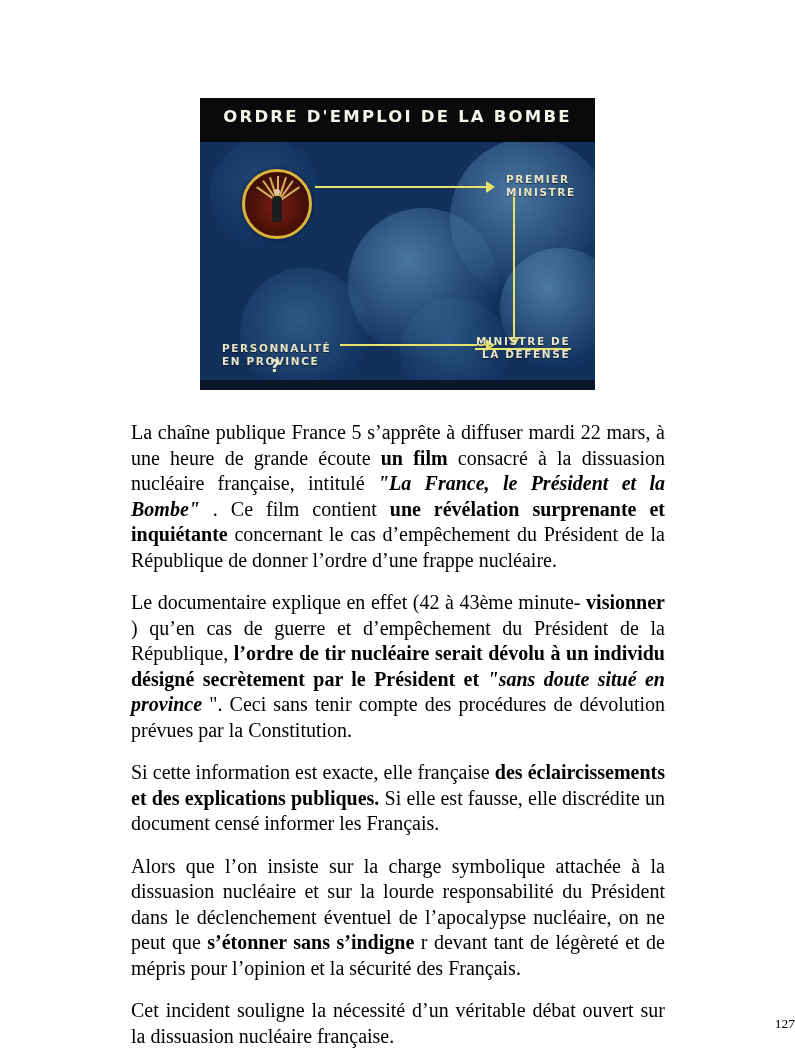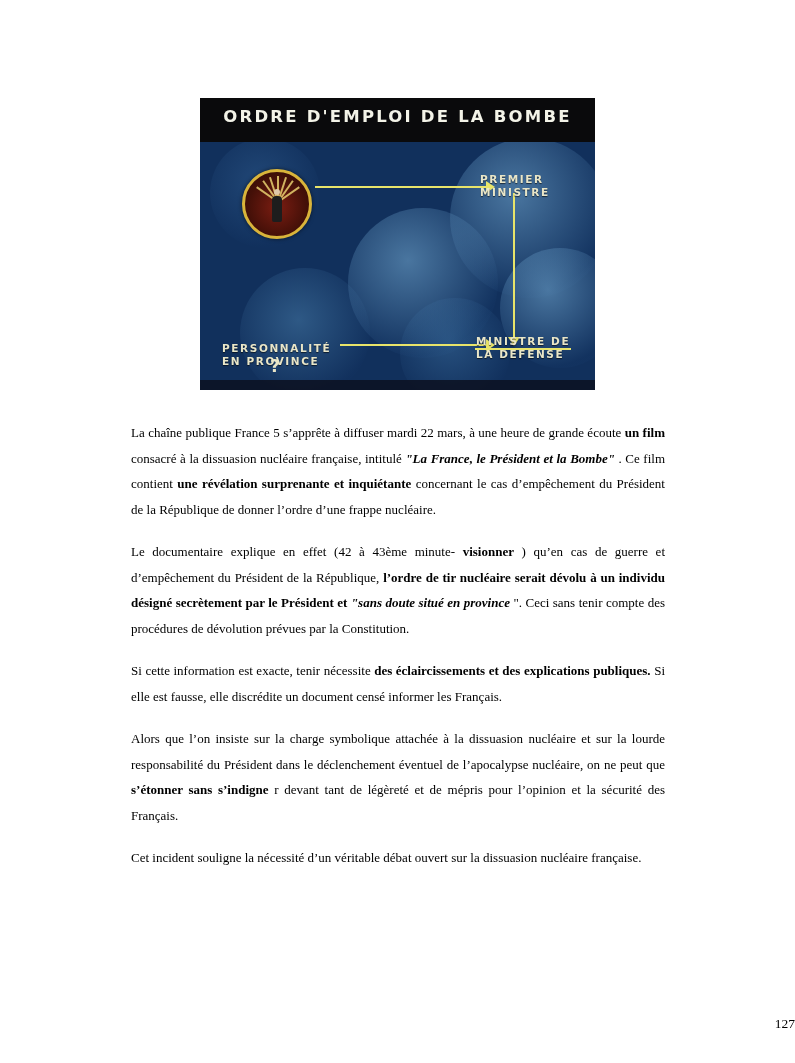--- a/index.html
+++ b/index.html
@@ -116,23 +116,23 @@
   .label {
     position: absolute;
     font-family: "DejaVu Sans", sans-serif;
     font-size: 10.5px;
     letter-spacing: 1.6px;
     line-height: 13px;
     color: #e9e6c8;
     font-weight: 700;
     text-shadow: 0 1px 1px rgba(0,0,0,0.6);
   }
-  .label.pm { left: 280px; top: 75px; }
+  .label.pm { left: 306px; top: 75px; }
   .label.prov { left: 22px; top: 231px; }
-  .label.def { left: 276px; top: 237px; }
+  .label.def { left: 276px; top: 237px; text-align: right; }
   .qmark {
     position: absolute;
     left: 70px;
     top: 258px;
     font-family: "DejaVu Sans", sans-serif;
     font-size: 17px;
     color: #e9e6c8;
     font-weight: 700;
   }
   .line {
@@ -167,21 +167,21 @@
   }
 
   .content {
     position: absolute;
     left: 131px;
     top: 420px;
     width: 534px;
   }
   p.para {
     margin: 0 0 17px 0;
-    font-size: 13px;
+    font-size: 20px;
     line-height: 25.5px;
     text-align: justify;
     text-justify: inter-word;
   }
   p.para:last-child { margin-bottom: 0; }
   b { font-weight: bold; }
   .bi { font-weight: bold; font-style: italic; }
   .pagenum {
     position: absolute;
     left: 0;
@@ -234,19 +234,19 @@
     <div class="label def" style="white-space: pre-line;">MINISTRE DE
 LA DEFENSE</div>
     <div class="qmark">?</div>
 
     <div class="fig-darkbot"></div>
   </div>
 
   <div class="content">
     <p class="para"><span>La chaîne publique France 5 s’apprête à diffuser mardi 22 mars, à une heure de grande écoute </span><b>un film</b><span> consacré à la dissuasion nucléaire française, intitulé </span><span class="bi">"La France, le Président et la Bombe"</span><span> . Ce film contient </span><b>une révélation surprenante et inquiétante</b><span> concernant le cas d’empêchement du Président de la République de donner l’ordre d’une frappe nucléaire.</span></p>
     <p class="para"><span>Le documentaire explique en effet (42 à 43ème minute- </span><b>visionner</b><span> ) qu’en cas de guerre et d’empêchement du Président de la République, </span><b>l’ordre de tir nucléaire serait dévolu à un individu désigné secrètement par le Président et </b><span class="bi">"sans doute situé en province</span><span> ". Ceci sans tenir compte des procédures de dévolution prévues par la Constitution.</span></p>
-    <p class="para"><span>Si cette information est exacte, tenir nécessite </span><b>des éclaircissements et des explications publiques.</b><span> Si elle est fausse, elle discrédite un document censé informer les Français.</span></p>
+    <p class="para"><span>Si cette information est exacte, elle française </span><b>des éclaircissements et des explications publiques.</b><span> Si elle est fausse, elle discrédite un document censé informer les Français.</span></p>
     <p class="para"><span>Alors que l’on insiste sur la charge symbolique attachée à la dissuasion nucléaire et sur la lourde responsabilité du Président dans le déclenchement éventuel de l’apocalypse nucléaire, on ne peut que </span><b>s’étonner sans s’indigne</b><span> r devant tant de légèreté et de mépris pour l’opinion et la sécurité des Français.</span></p>
     <p class="para"><span>Cet incident souligne la nécessité d’un véritable débat ouvert sur la dissuasion nucléaire française.</span></p>
   </div>
 
   <div class="pagenum">127</div>
 </div>
 
 </body></html>

